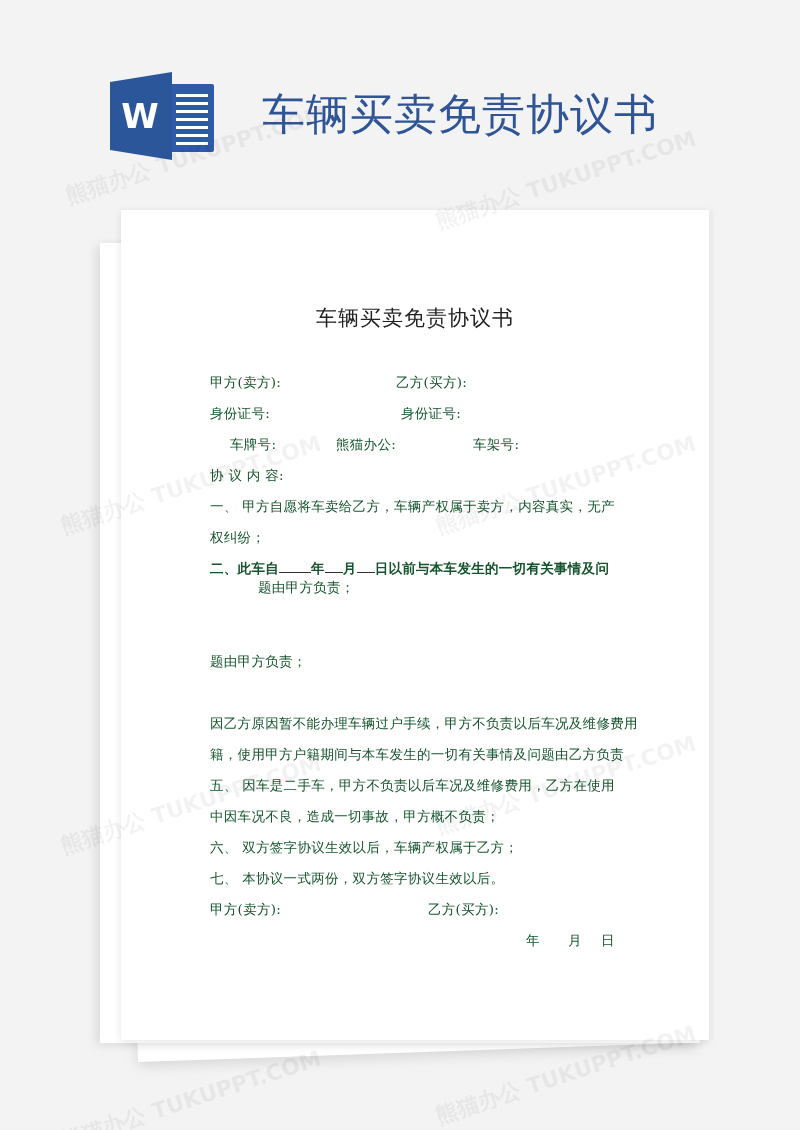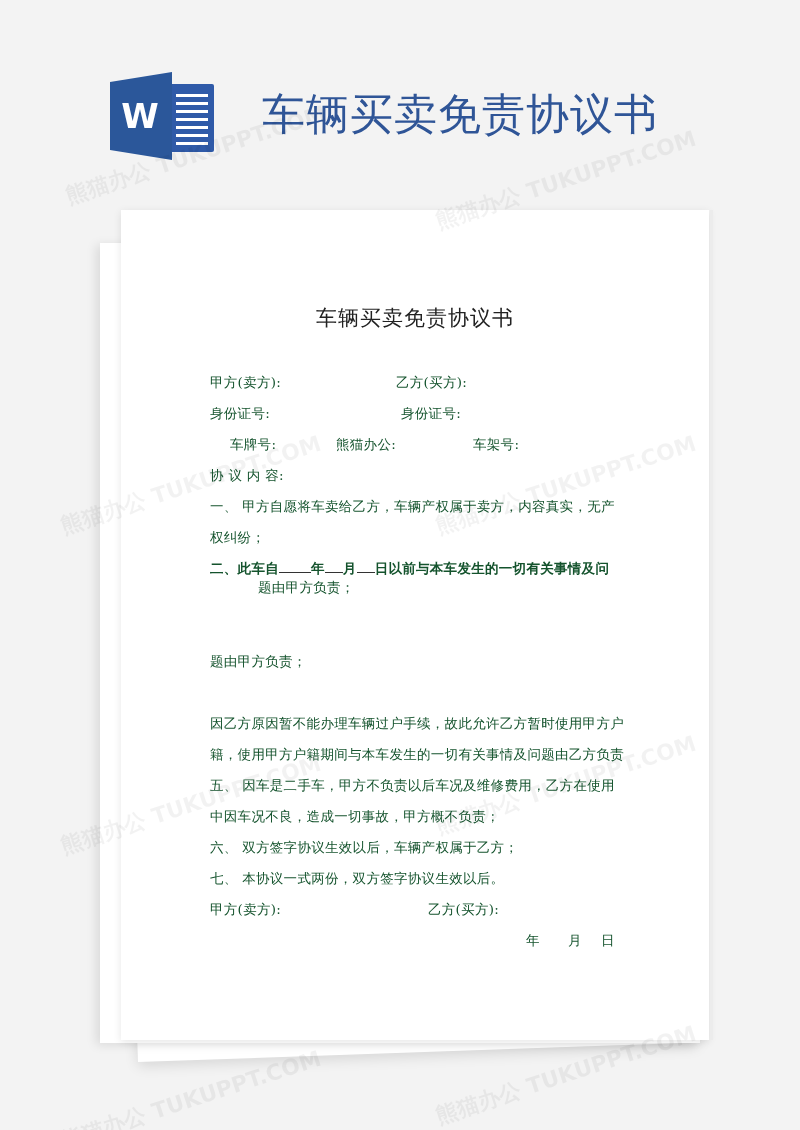--- a/index.html
+++ b/index.html
@@ -88,21 +88,21 @@
   <div class="line" style="top:288px;">一、  甲方自愿将车卖给乙方，车辆产权属于卖方，内容真实，无产</div>
   <div class="line" style="top:319px;">权纠纷；</div>
 
   <div class="line" style="top:350px;font-weight:bold;">
     <span>二、此车自</span><span class="blank b4"></span><span>年</span><span class="blank b2"></span><span>月</span><span class="blank b2"></span><span>日以前与本车发生的一切有关事情及问</span>
   </div>
   <div class="line" style="top:369px;margin-left:48px;">题由甲方负责；</div>
 
   <div class="line" style="top:443px;">题由甲方负责；</div>
 
-  <div class="line" style="top:505px;">因乙方原因暂不能办理车辆过户手续，故此允许乙方暂时使用甲方户</div>
+  <div class="line" style="top:505px;">因乙方原因暂不能办理车辆过户手续，甲方不负责以后车况及维修费用</div>
   <div class="line" style="top:567px;">五、  因车是二手车，甲方不负责以后车况及维修费用，乙方在使用</div>
 
   <div class="line" style="top:536px;">籍，使用甲方户籍期间与本车发生的一切有关事情及问题由乙方负责</div>
   <div class="line" style="top:629px;">六、  双方签字协议生效以后，车辆产权属于乙方；</div>
 
   <div class="line" style="top:598px;">中因车况不良，造成一切事故，甲方概不负责；</div>
   <div class="line" style="top:660px;">七、  本协议一式两份，双方签字协议生效以后。</div>
 
   <div class="line" style="top:691px;">甲方(卖方):</div>
   <div class="line" style="top:691px; left:307px;">乙方(买方):</div>

